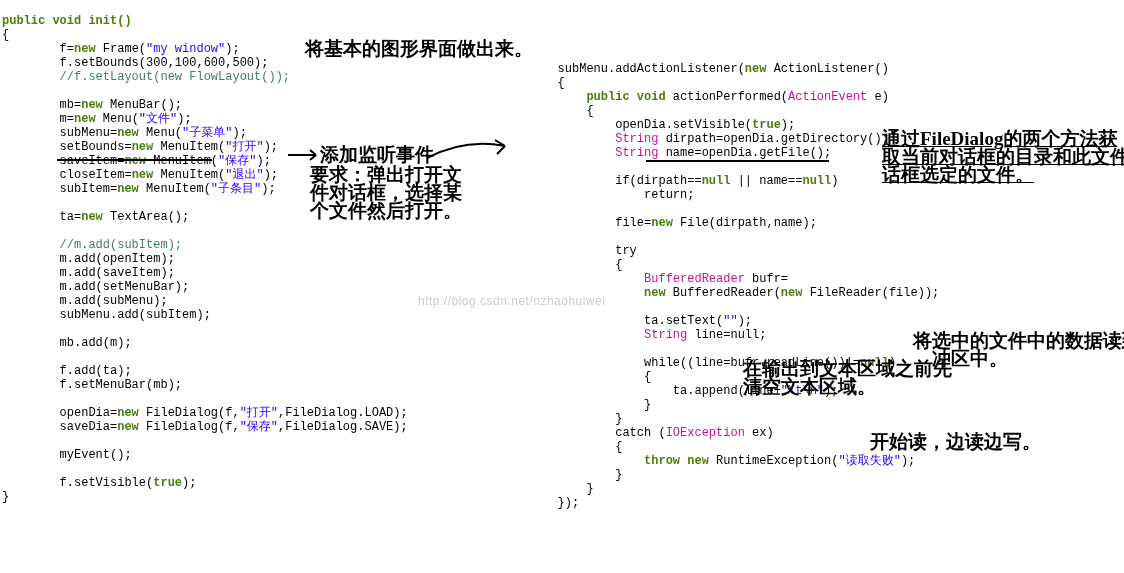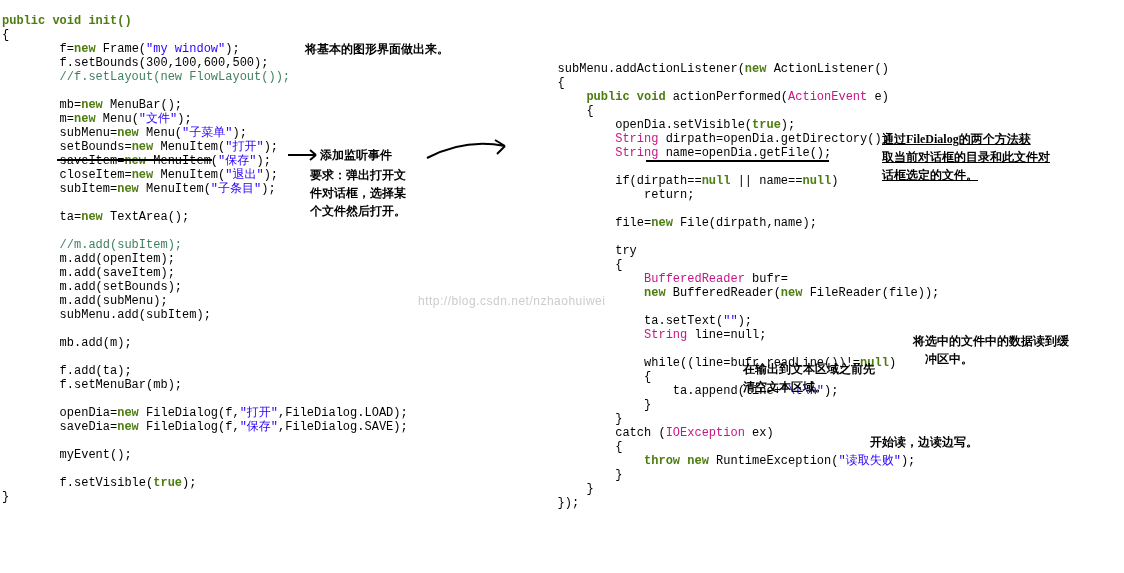--- a/index.html
+++ b/index.html
@@ -14,21 +14,21 @@
     position: relative;
   }
   .code {
     white-space: pre;
     line-height: 14px;
   }
   .kw { color: #4d7c0f; font-weight: bold; }
   .str { color: #2a00ff; }
   .com { color: #3f7f5f; }
   .magenta { color: #c71585; }
-  .ann { position: absolute; font-family: SimSun, serif; font-weight: bold; font-size: 12px; color: #000; line-height: 18px; }
+  .ann { position: absolute; font-family: SimSun, serif; font-weight: bold; font-size: 19px; color: #000; line-height: 18px; }
   .arrow { position: absolute; }
   .watermark { position: absolute; color: #ccc; font-size: 12px; font-family: sans-serif; letter-spacing: 0.5px;}
   .underline { position: absolute; border-bottom: 2px solid #000; height:0; }
   .left { position: absolute; left: 2px; top: 0; }
   .right { position: absolute; left: 500px; top: 48px; }
 </style>
 </head>
 <body>
 
 <div class="code left">
@@ -44,21 +44,21 @@
 <span>        setBounds=</span><span class="kw">new</span><span> MenuItem(</span><span class="str">"打开"</span><span>);</span>
 <span>        saveItem=</span><span class="kw">new</span><span> MenuItem(</span><span class="str">"保存"</span><span>);</span>
 <span>        closeItem=</span><span class="kw">new</span><span> MenuItem(</span><span class="str">"退出"</span><span>);</span>
 <span>        subItem=</span><span class="kw">new</span><span> MenuItem(</span><span class="str">"子条目"</span><span>);</span>
 
 <span>        ta=</span><span class="kw">new</span><span> TextArea();</span>
 
 <span class="com">        //m.add(subItem);</span>
 <span>        m.add(openItem);</span>
 <span>        m.add(saveItem);</span>
-<span>        m.add(setBounds);</span>
+<span>        m.add(setMenuBar);</span>
 <span>        m.add(subMenu);</span>
 <span>        subMenu.add(subItem);</span>
 
 <span>        mb.add(m);</span>
 
 <span>        f.add(ta);</span>
 <span>        f.setMenuBar(mb);</span>
 
 <span>        openDia=</span><span class="kw">new</span><span> FileDialog(f,</span><span class="str">"打开"</span><span>,FileDialog.LOAD);</span>
 <span>        saveDia=</span><span class="kw">new</span><span> FileDialog(f,</span><span class="str">"保存"</span><span>,FileDialog.SAVE);</span>

